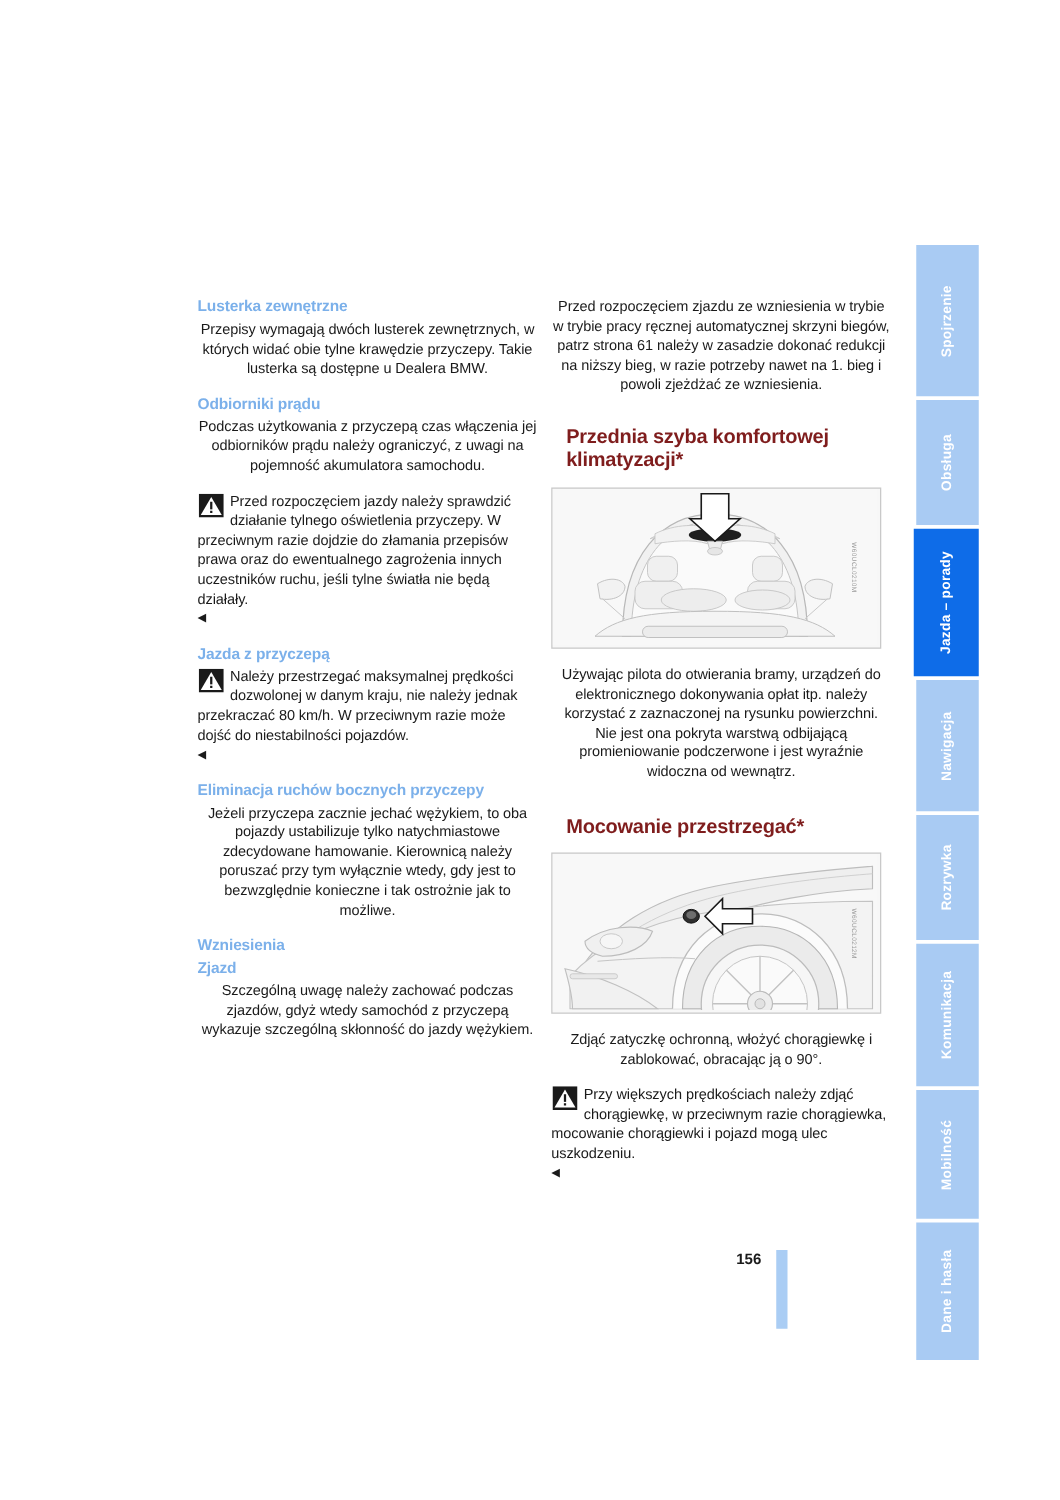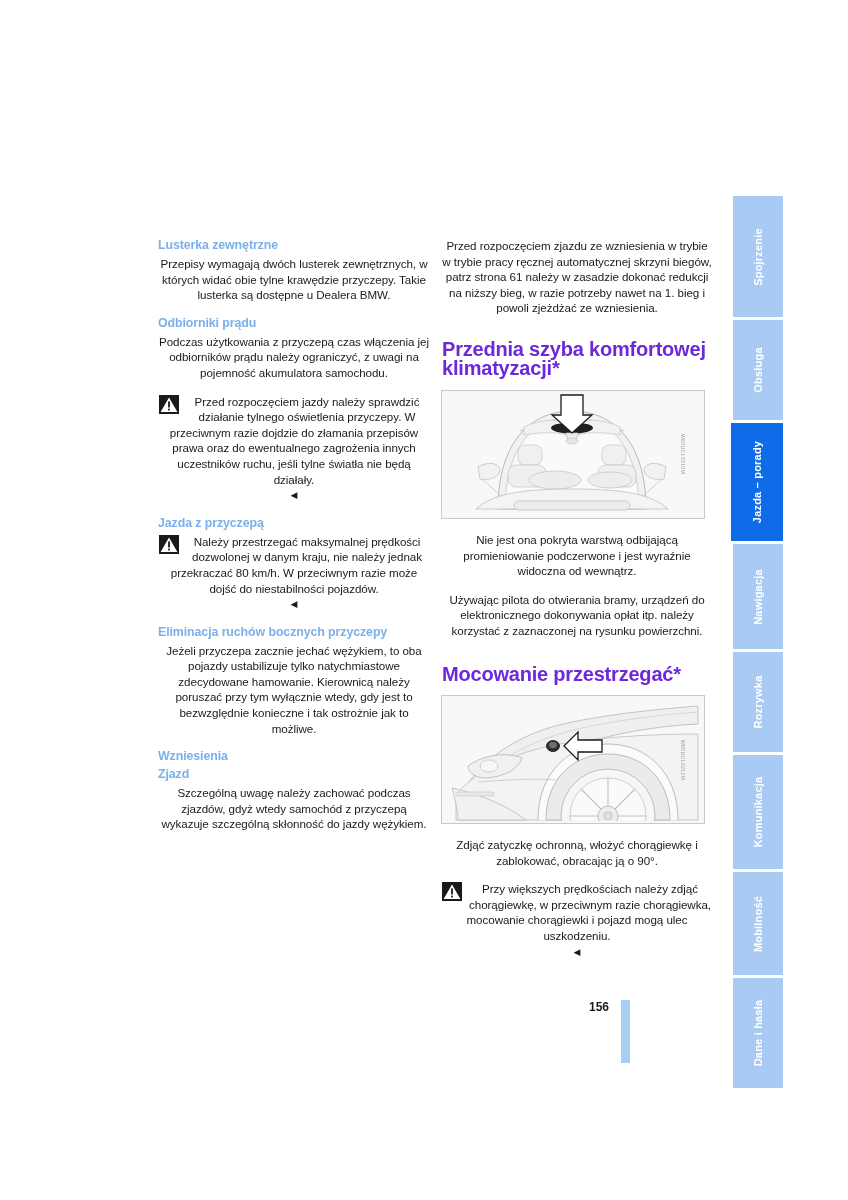--- a/index.html
+++ b/index.html
@@ -35,40 +35,39 @@
 
   h2.sub {
     font-size: 12.4px;
     font-weight: bold;
     color: #7bb0ea;
     margin: 0 0 3px 0;
     line-height: 15px;
     letter-spacing: -0.1px;
   }
   h1.main {
-    font-size: 20px;
+    font-size: 16px;
     font-weight: bold;
-    color: #6d28d9;
-    margin: 0 0 11px 1px;
+    color: #7f1d1d;
+    margin: 0 0 11px 12px;
     line-height: 19.5px;
     letter-spacing: -0.2px;
   }
   p.body {
     margin: 0 0 13px 0;
     text-align: center;
     letter-spacing: -0.05px;
   }
   p.body.nogap { margin-bottom: 0; }
 
   
   .warn {
     position: relative;
     margin: 0 0 13px 0;
     letter-spacing: -0.05px;
-    text-align: center;
   }
   .warn .tri {
     float: left;
     width: 20px;
     height: 19px;
     margin: 1px 5px 0 1px;
     shape-outside: inset(0);
   }
   .warn-txt { display: block; }
 
@@ -239,22 +238,22 @@
         <line x1="40" y1="88" x2="58" y2="104" stroke="#c9c9c9" stroke-width="0.8"></line>
         <line x1="220" y1="88" x2="202" y2="104" stroke="#c9c9c9" stroke-width="0.8"></line>
 
         <rect x="72" y="110" width="116" height="9" rx="4.5" fill="#ececec" stroke="#c0c0c0" stroke-width="0.8"></rect>
 
         <polygon points="119,4 141,4 141,24 150,24 130,42 110,24 119,24" fill="#ffffff" stroke="#1a1a1a" stroke-width="1.3" stroke-linejoin="miter"></polygon>
       </svg>
       <span class="fig-id">W60UCL0210M</span>
     </div>
 
+    <p class="body nogap">Używając pilota do otwierania bramy, urządzeń do elektronicznego dokonywania opłat itp. należy korzystać z zaznaczonej na rysunku powierzchni.</p>
     <p class="body">Nie jest ona pokryta warstwą odbijającą promieniowanie podczerwone i jest wyraźnie widoczna od wewnątrz.</p>
-    <p class="body nogap">Używając pilota do otwierania bramy, urządzeń do elektronicznego dokonywania opłat itp. należy korzystać z zaznaczonej na rysunku powierzchni.</p>
 
     <h1 class="main" style="margin-top:26px;">Mocowanie przestrzegać*</h1>
 
     <div class="figure">
       <svg width="260" height="125" viewBox="0 0 260 125">
         <rect x="0" y="0" width="260" height="125" fill="#f8f8f8"></rect>
 
         <path d="M20 96 C42 60 80 36 130 26 C180 16 232 12 256 10 L256 28 C214 30 166 38 128 52 C96 64 62 80 44 96 Z" fill="#efefef" stroke="#bdbdbd" stroke-width="0.9"></path>
         <path d="M30 90 C58 60 96 42 140 32 C186 22 230 18 256 16" fill="none" stroke="#cfcfcf" stroke-width="0.8"></path>
 

